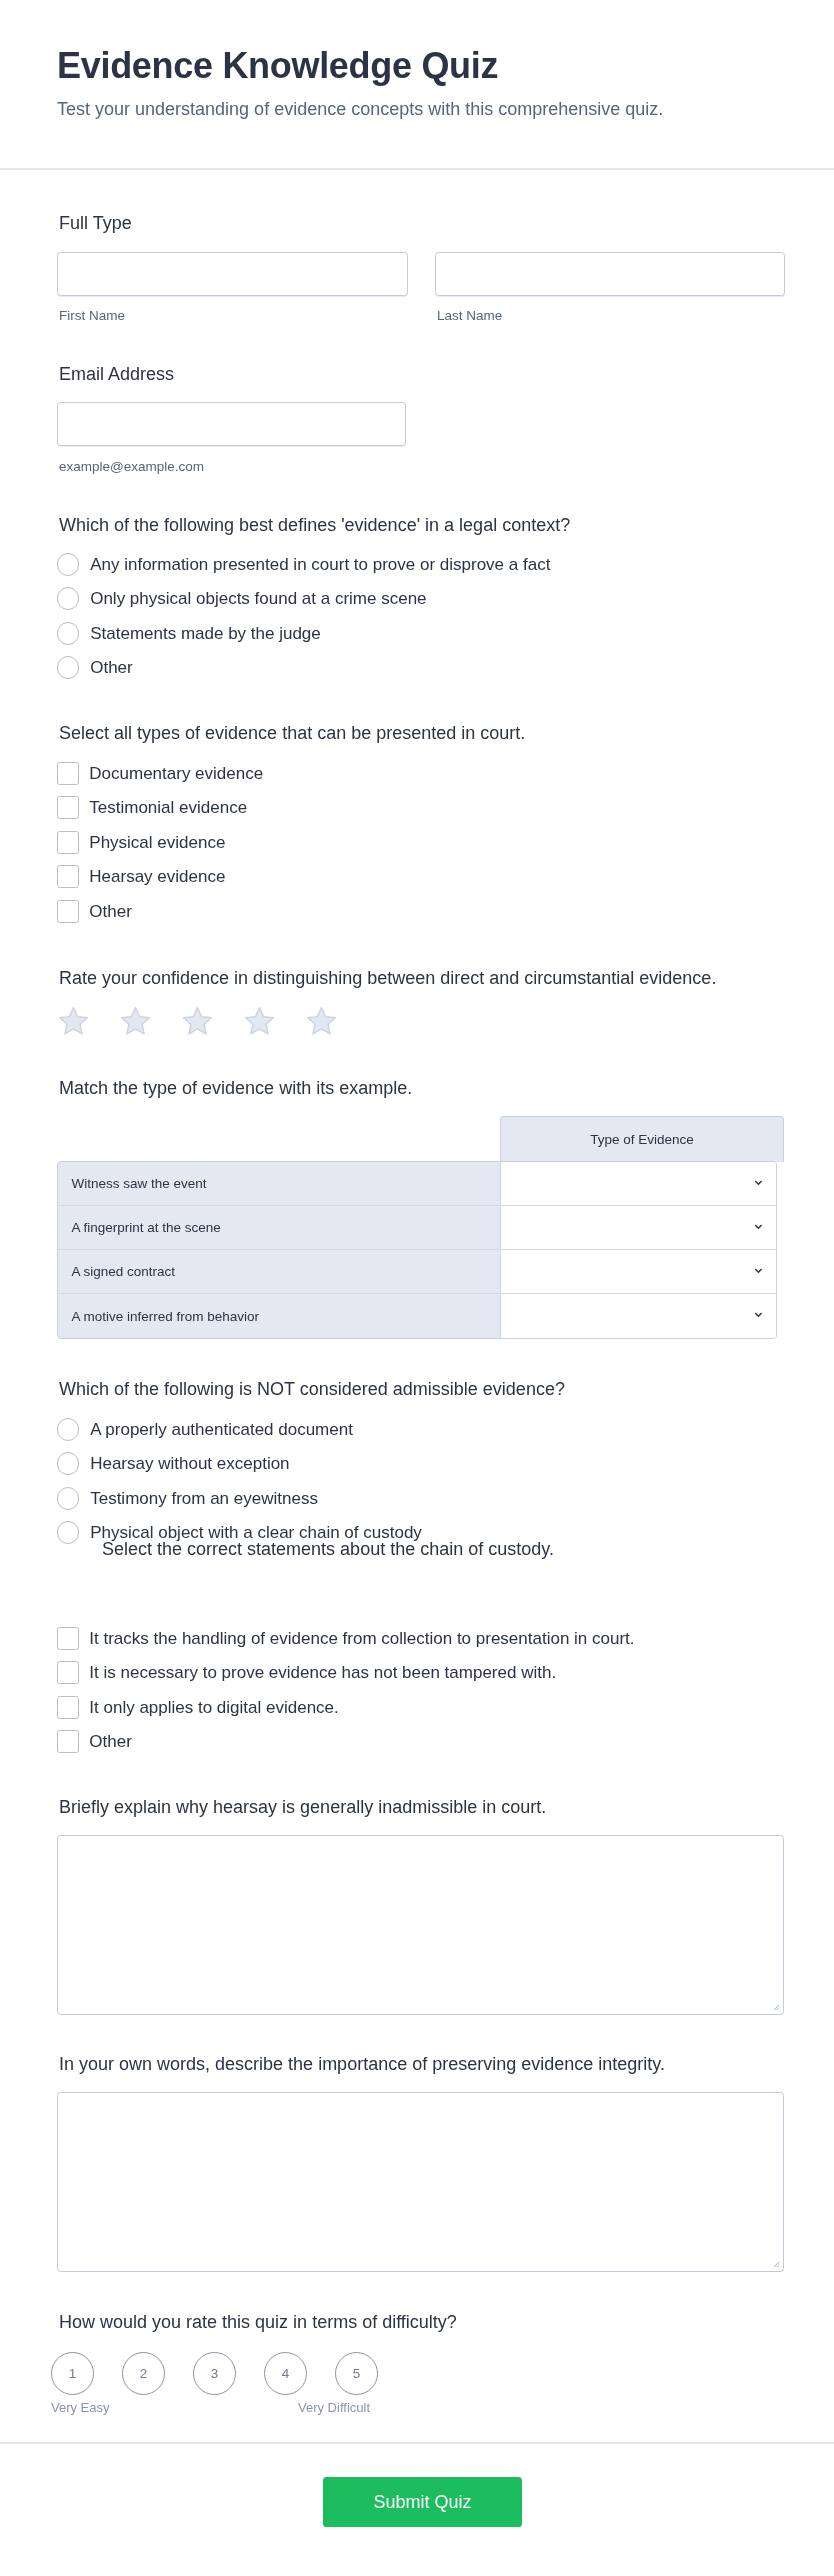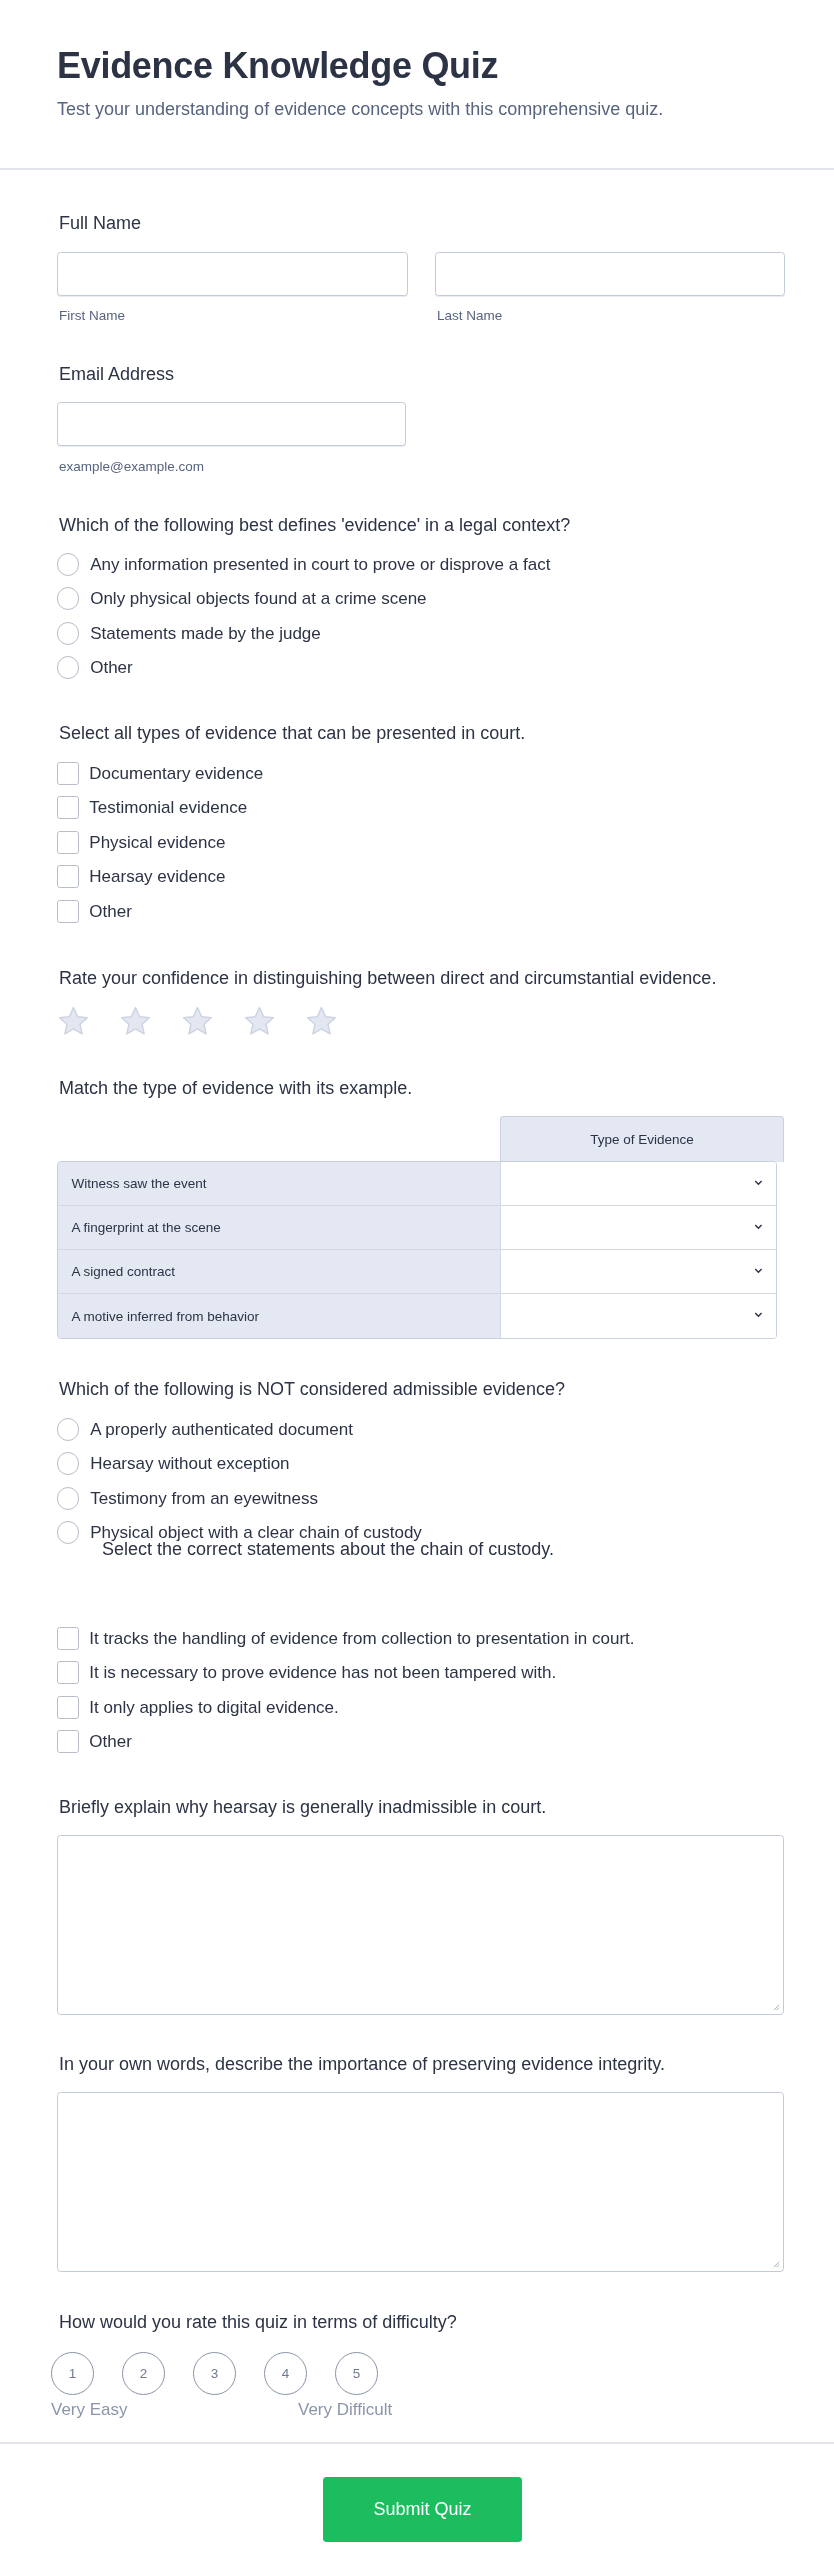--- a/index.html
+++ b/index.html
@@ -22,31 +22,31 @@
   .matrix { left: 57px; top: 1161px; width: 720px; border: 0.9px solid #c8cfdd; border-radius: 3.6px; overflow: hidden; }
   .mrow { display: flex; height: 44px; border-bottom: 0.9px solid #d3d8e3; }
   .mrow:last-child { border-bottom: none; gap: 30px; }
   .mcell-label { width: 443px; background: #e4e8f3; display: flex; align-items: center; padding-left: 13.5px; font-size: 13.5px; color: #2c3345; border-right: 0.9px solid #d3d8e3; }
   .mcell-select { flex: 1; background: #fff; position: relative; cursor: pointer; }
   .chev { position: absolute; right: 12.6px; top: 15.2px; width: 10.8px; height: 10.8px; }
   .textarea { left: 57px; width: 727px; height: 180px; border: 0.9px solid #c3cad8; border-radius: 3.6px; background: #fff; }
   .grip { position: absolute; right: 2.7px; bottom: 2.7px; width: 8px; height: 8px; }
   .scale { left: 51px; top: 2352px; display: flex; gap: 28px; }
   .scale-btn { width: 43px; height: 43px; border-radius: 50%; border: 1.3px solid #8a94a8; background: #fff; display: flex; align-items: center; justify-content: center; font-size: 13.5px; color: #6f7a91; cursor: pointer; }
-  .scale-hint { font-size: 17px; color: #8a95ab; }
-  .submit { left: 323px; top: 2477px; width: 199px; height: 65px; background: #1bbd5e; color: #fff; border-radius: 3.6px; border: none; font-size: 18px; font-family: "Liberation Sans", sans-serif; display: flex; align-items: center; justify-content: center; cursor: pointer; }
+  .scale-hint { font-size: 13px; color: #8a95ab; }
+  .submit { left: 323px; top: 2477px; width: 199px; height: 50px; background: #1bbd5e; color: #fff; border-radius: 3.6px; border: none; font-size: 18px; font-family: "Liberation Sans", sans-serif; display: flex; align-items: center; justify-content: center; cursor: pointer; }
 </style>
 </head>
 <body>
 
 <h1 class="abs title">Evidence Knowledge Quiz</h1>
 <p class="abs subtitle">Test your understanding of evidence concepts with this comprehensive quiz.</p>
 <div class="abs sep" style="top:168px;"></div>
 
-<div class="abs qlabel" style="top:213px;">Full Name</div>
+<div class="abs qlabel" style="top:213px;">Full Type</div>
 <input class="abs input" style="left: 57px; top: 252px; width: 351px;" type="text" value="">
 <input class="abs input" style="left: 435px; top: 252px; width: 350px;" type="text" value="">
 <div class="abs sublabel" style="left:59px; top:308px;">First Name</div>
 <div class="abs sublabel" style="left:437px; top:308px;">Last Name</div>
 
 <div class="abs qlabel" style="top:364px;">Email Address</div>
 <input class="abs input" style="left: 57px; top: 402px; width: 349px;" type="email" value="">
 <div class="abs sublabel" style="left:59px; top:459px;">example@example.com</div>
 
 <div class="abs qlabel" style="top:515px;">Which of the following best defines 'evidence' in a legal context?</div>

